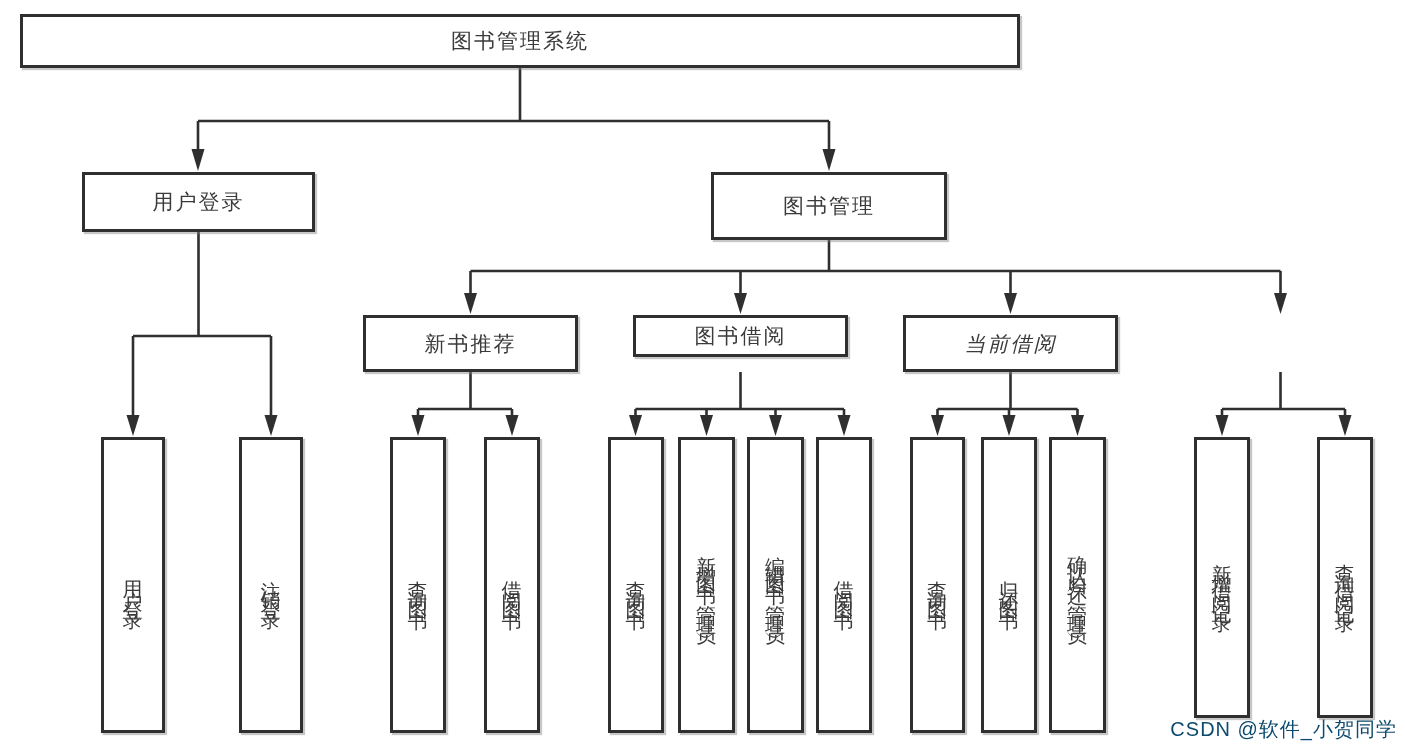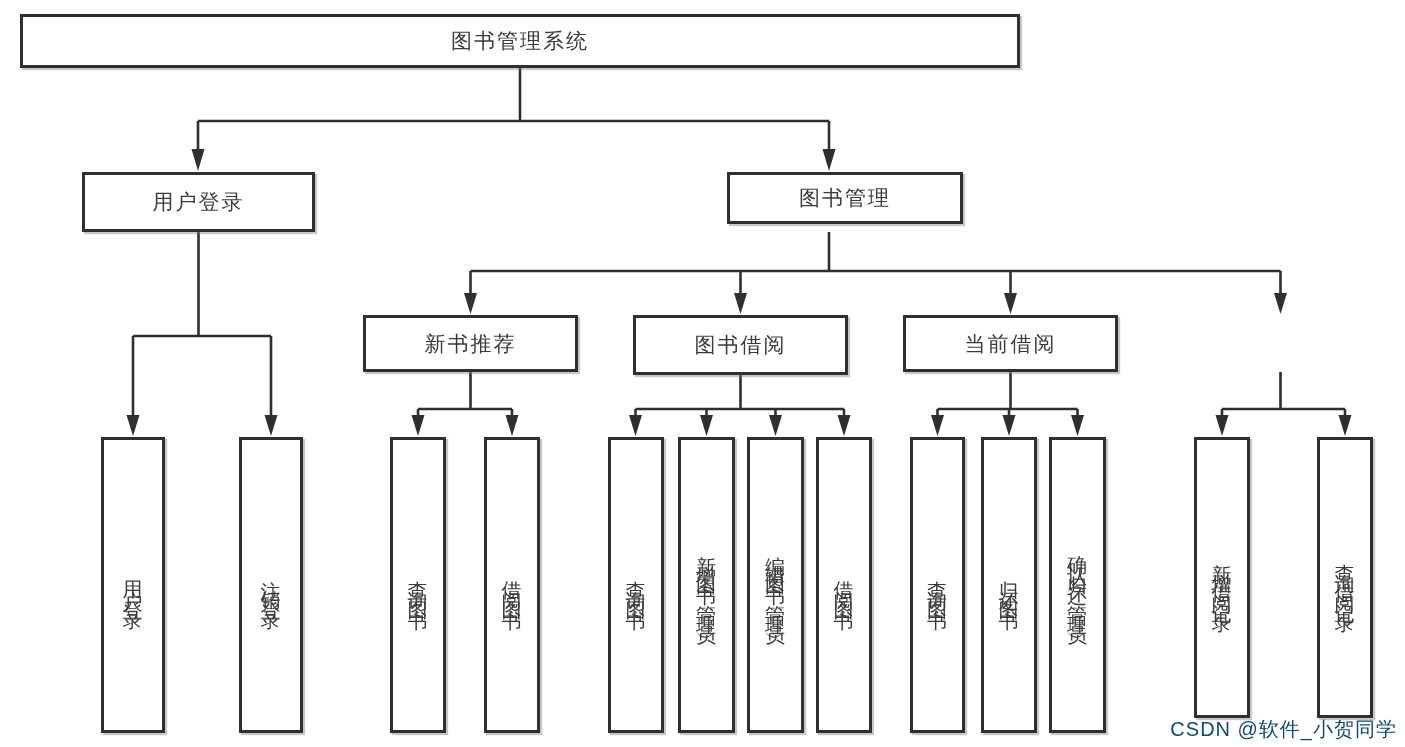--- a/index.html
+++ b/index.html
@@ -44,24 +44,24 @@
     writing-mode: vertical-rl;
     text-orientation: mixed;
     font-size: 20px;
     letter-spacing: 10px;
     line-height: 1;
     color: #3a3a3a;
     white-space: nowrap;
   }
   .root-box      { left: 20px;  top: 14px;  width: 1000px; height: 54px; }
   .lvl2-a        { left: 82px;  top: 172px; width: 233px;  height: 60px; }
-  .lvl2-b        { left: 727px; top: 172px; width: 236px;  height: 52px; }
+  .lvl2-b        { left: 711px; top: 172px; width: 236px;  height: 68px; }
   .lvl3-a        { left: 363px;  top: 315px; width: 215px; height: 57px; }
-  .lvl3-b        { left: 633px;  top: 315px; width: 215px; height: 60px; }
-  .lvl3-c        { left: 903px;  top: 315px; width: 215px; height: 57px; }
+  .lvl3-b        { left: 633px;  top: 315px; width: 215px; height: 42px; }
+  .lvl3-c        { left: 903px;  top: 315px; width: 215px; height: 57px; font-style: italic; }
   .lvl3-d        { left: 1173px; top: 315px; width: 215px; height: 57px; }
   .leaf { top: 437px; height: 296px; }
   .leaf-1  { left: 101px;  width: 64px; }
   .leaf-2  { left: 239px;  width: 64px; }
   .leaf-3  { left: 390px;  width: 56px; }
   .leaf-4  { left: 484px;  width: 56px; }
   .leaf-5  { left: 608px;  width: 56px; }
   .leaf-6  { left: 678px;  width: 57px; }
   .leaf-7  { left: 747px;  width: 57px; }
   .leaf-8  { left: 816px;  width: 56px; }

